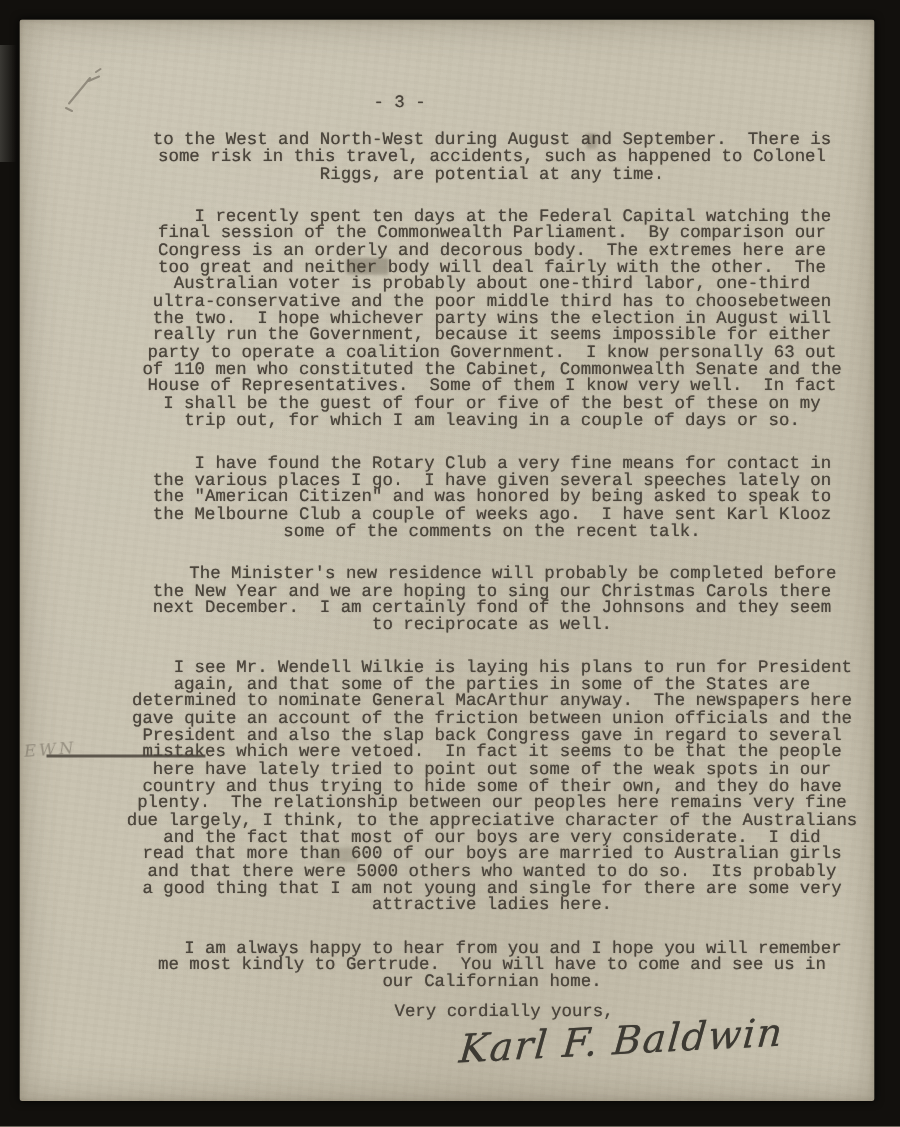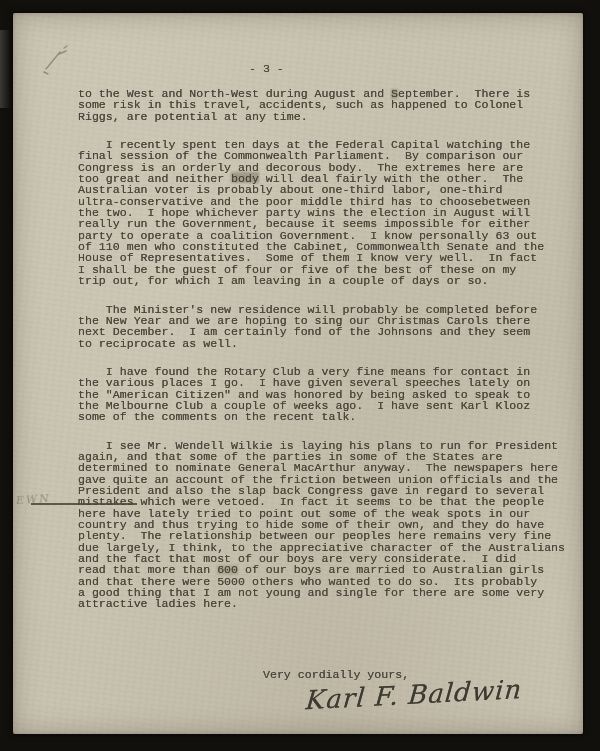--- a/index.html
+++ b/index.html
@@ -38,20 +38,21 @@
     text-shadow: 0 0 0.6px rgba(75,69,60,0.85);
     white-space:pre;
   }
   .letter-body { position:absolute; left:65px; top:75px; width:500px; }
   .para {
     margin:0 0 17px 0;
     font:11.6px/11.35px "Liberation Mono","DejaVu Sans Mono",monospace;
     color: var(--ink, #4b453c);
     white-space:pre;
     text-shadow: 0 0 0.6px rgba(75,69,60,0.85);
+    text-align: center;
   }
   .closing {
     position:absolute; left:250px; top:656px;
     font:11.6px/12px "Liberation Mono","DejaVu Sans Mono",monospace;
     color: var(--ink, #4b453c);
     text-shadow: 0 0 0.6px rgba(75,69,60,0.85);
     white-space:pre;
   }
   .signature {
     position:absolute; left:293px; top:666px; width:240px;
@@ -107,44 +108,47 @@
 too great and neither body will deal fairly with the other.  The
 Australian voter is probably about one-third labor, one-third
 ultra-conservative and the poor middle third has to choosebetween
 the two.  I hope whichever party wins the election in August will
 really run the Government, because it seems impossible for either
 party to operate a coalition Government.  I know personally 63 out
 of 110 men who constituted the Cabinet, Commonwealth Senate and the
 House of Representatives.  Some of them I know very well.  In fact
 I shall be the guest of four or five of the best of these on my
 trip out, for which I am leaving in a couple of days or so.</pre>
-      <pre class="para">    The Minister's new residence will probably be completed before
-the New Year and we are hoping to sing our Christmas Carols there
-next December.  I am certainly fond of the Johnsons and they seem
-to reciprocate as well.</pre>
       <pre class="para">    I have found the Rotary Club a very fine means for contact in
 the various places I go.  I have given several speeches lately on
 the "American Citizen" and was honored by being asked to speak to
 the Melbourne Club a couple of weeks ago.  I have sent Karl Klooz
 some of the comments on the recent talk.</pre>
+      <pre class="para">    The Minister's new residence will probably be completed before
+the New Year and we are hoping to sing our Christmas Carols there
+next December.  I am certainly fond of the Johnsons and they seem
+to reciprocate as well.</pre>
       <pre class="para">    I see Mr. Wendell Wilkie is laying his plans to run for President
 again, and that some of the parties in some of the States are
 determined to nominate General MacArthur anyway.  The newspapers here
 gave quite an account of the friction between union officials and the
 President and also the slap back Congress gave in regard to several
 mistakes which were vetoed.  In fact it seems to be that the people
 here have lately tried to point out some of the weak spots in our
 country and thus trying to hide some of their own, and they do have
 plenty.  The relationship between our peoples here remains very fine
 due largely, I think, to the appreciative character of the Australians
 and the fact that most of our boys are very considerate.  I did
 read that more than 600 of our boys are married to Australian girls
 and that there were 5000 others who wanted to do so.  Its probably
 a good thing that I am not young and single for there are some very
 attractive ladies here.</pre>
+      <pre class="para">    I am always happy to hear from you and I hope you will remember
+me most kindly to Gertrude.  You will have to come and see us in
+our Californian home.</pre>
     </div>
 
   <div class="smudge smudge-september"></div>
   <div class="smudge smudge-body"></div>
   <div class="smudge smudge-600"></div>
   <div class="strike-mistakes"></div>
   <div class="margin-note">EWN</div>
 
   <div class="closing">Very cordially yours,</div>
   <div class="signature">Karl F. Baldwin</div>

